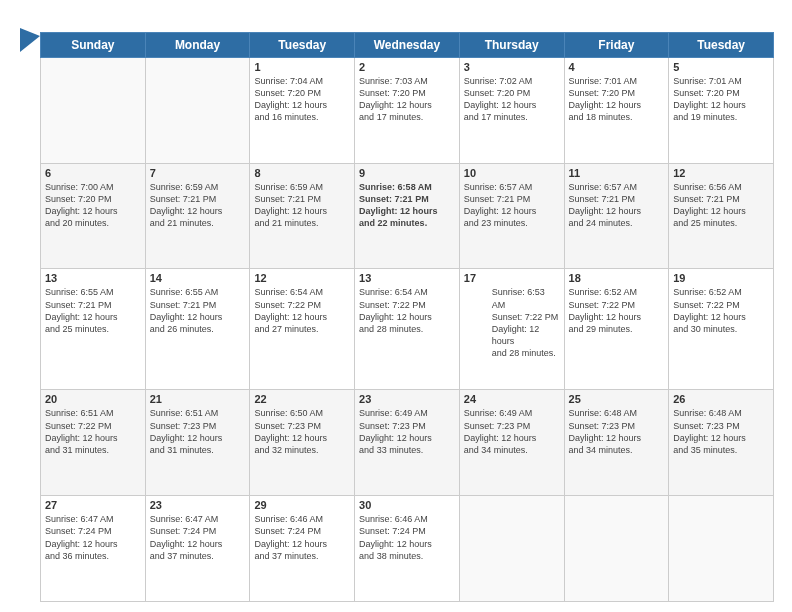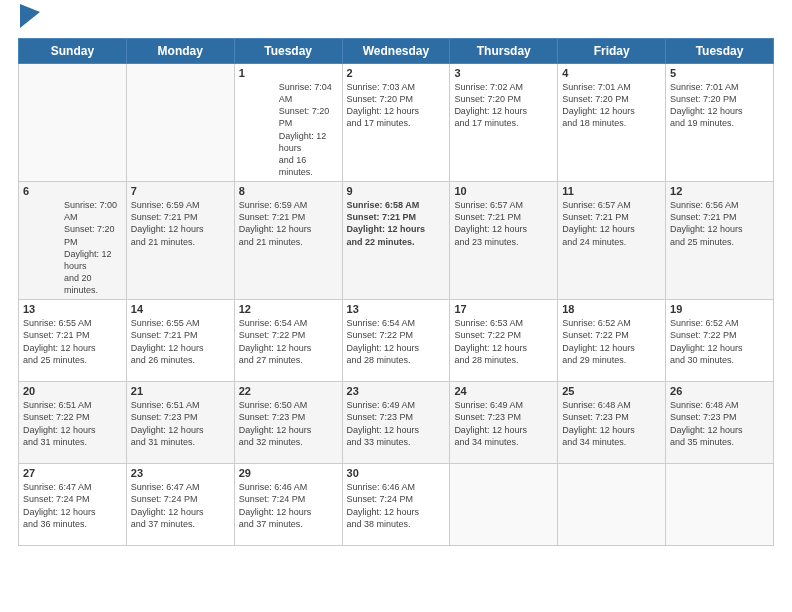--- a/index.html
+++ b/index.html
@@ -5,24 +5,24 @@
     * { margin: 0; padding: 0; box-sizing: border-box; }
     body {
       width: 792px;
       height: 612px;
       font-family: Arial, sans-serif;
       background: #fff;
       overflow: hidden;
     }
     .page {
       width: 792px;
-      height: 488px;
-      padding: 8px 18px 10px 18px;
+      height: 612px;
+      padding: 32px 18px 10px 18px;
       display: flex;
-      flex-direction: column;
+      flex-direction: row;
     }
     .header {
       display: flex;
       justify-content: space-between;
       align-items: flex-start;
       margin-bottom: 10px;
     }
     .logo {
       display: flex;
       align-items: center;
@@ -138,21 +138,21 @@
           <th>Friday</th>
           <th>Tuesday</th>
         </tr>
     </thead>
     <tbody id="cal-body">
         <tr>
           <td class="empty"></td>
           <td class="empty"></td>
           <td>
             <div class="day-number">1</div>
-            <div class="day-info" style="white-space: pre-line; margin-left: 40px;">Sunrise: 7:04 AM
+            <div class="day-info" style="white-space: pre-line;">Sunrise: 7:04 AM
 Sunset: 7:20 PM
 Daylight: 12 hours
 and 16 minutes.</div>
           </td>
           <td>
             <div class="day-number">2</div>
             <div class="day-info" style="white-space: pre-line;">Sunrise: 7:03 AM
 Sunset: 7:20 PM
 Daylight: 12 hours
 and 17 minutes.</div>
@@ -175,21 +175,21 @@
             <div class="day-number">5</div>
             <div class="day-info" style="white-space: pre-line;">Sunrise: 7:01 AM
 Sunset: 7:20 PM
 Daylight: 12 hours
 and 19 minutes.</div>
           </td>
         </tr>
         <tr>
           <td class="row-shade">
             <div class="day-number">6</div>
-            <div class="day-info" style="white-space: pre-line; margin-left: 41px;">Sunrise: 7:00 AM
+            <div class="day-info" style="white-space: pre-line;">Sunrise: 7:00 AM
 Sunset: 7:20 PM
 Daylight: 12 hours
 and 20 minutes.</div>
           </td>
           <td class="row-shade">
             <div class="day-number">7</div>
             <div class="day-info" style="white-space: pre-line;">Sunrise: 6:59 AM
 Sunset: 7:21 PM
 Daylight: 12 hours
 and 21 minutes.</div>
@@ -254,21 +254,21 @@
           </td>
           <td>
             <div class="day-number">13</div>
             <div class="day-info" style="white-space: pre-line;">Sunrise: 6:54 AM
 Sunset: 7:22 PM
 Daylight: 12 hours
 and 28 minutes.</div>
           </td>
           <td>
             <div class="day-number">17</div>
-            <div class="day-info" style="white-space: pre-line;">Sunrise: 6:53 AM
+            <div class="day-info" style="white-space: pre-line; margin-left: 28px;">Sunrise: 6:53 AM
 Sunset: 7:22 PM
 Daylight: 12 hours
 and 28 minutes.</div>
           </td>
           <td>
             <div class="day-number">18</div>
             <div class="day-info" style="white-space: pre-line;">Sunrise: 6:52 AM
 Sunset: 7:22 PM
 Daylight: 12 hours
 and 29 minutes.</div>

